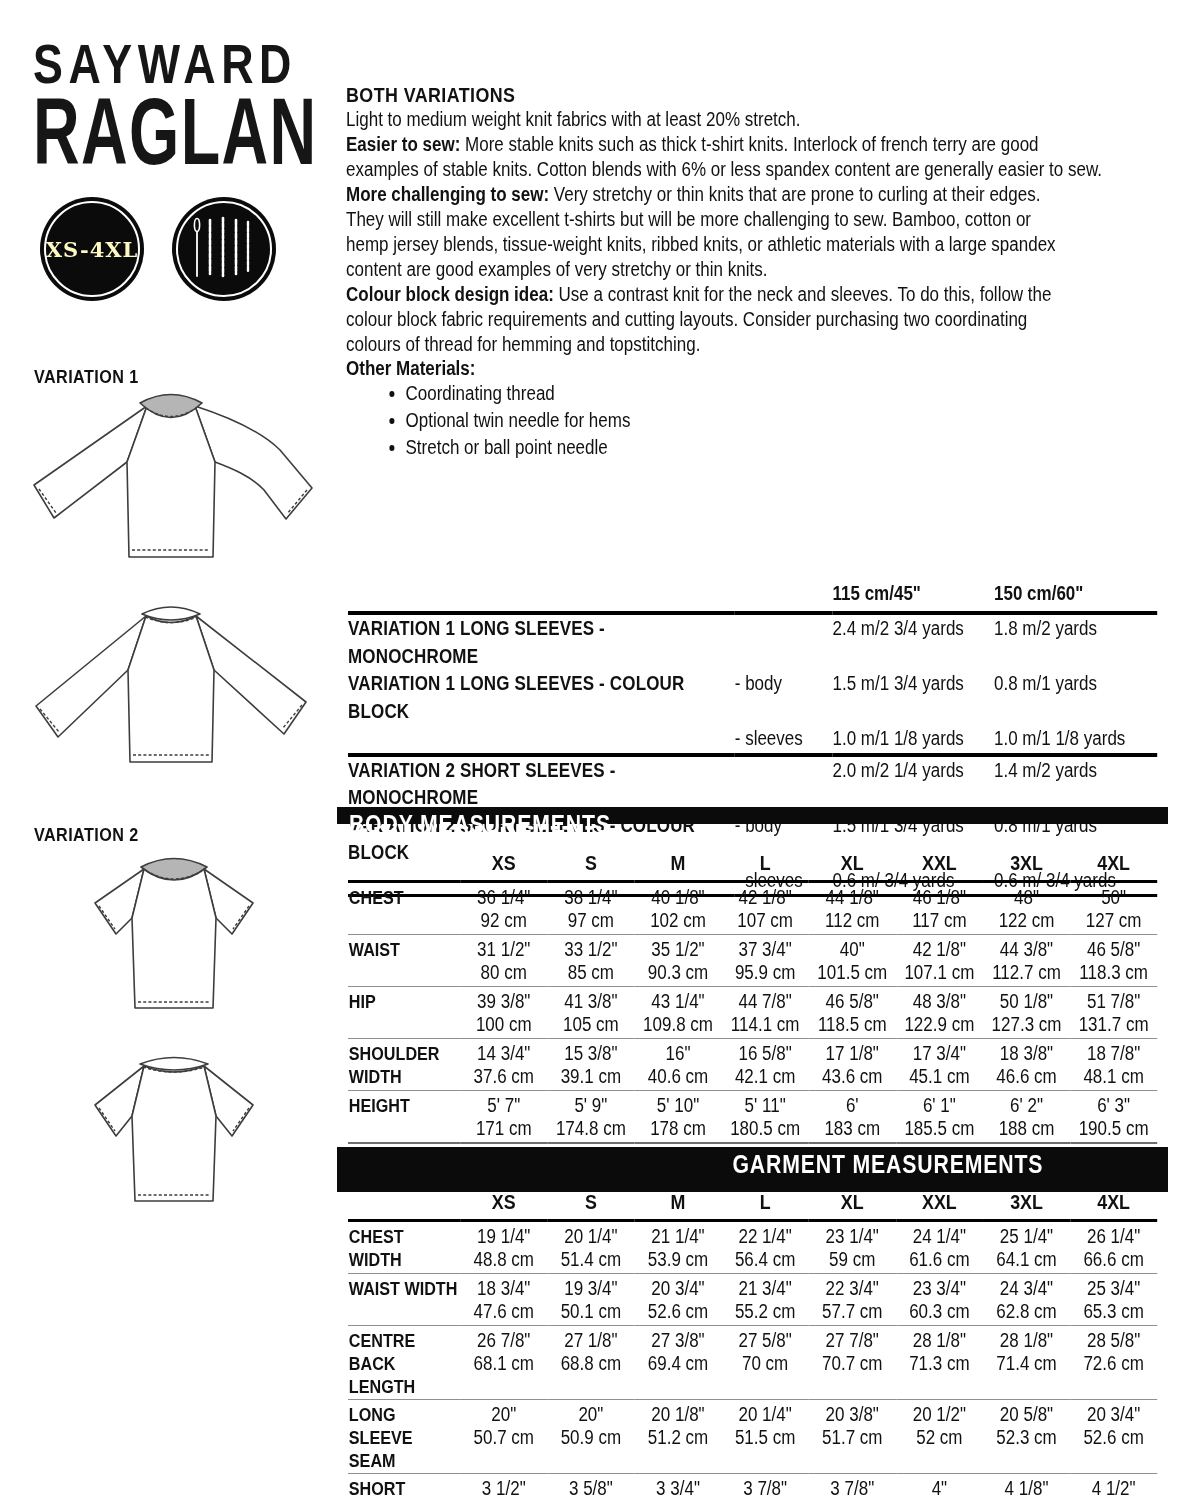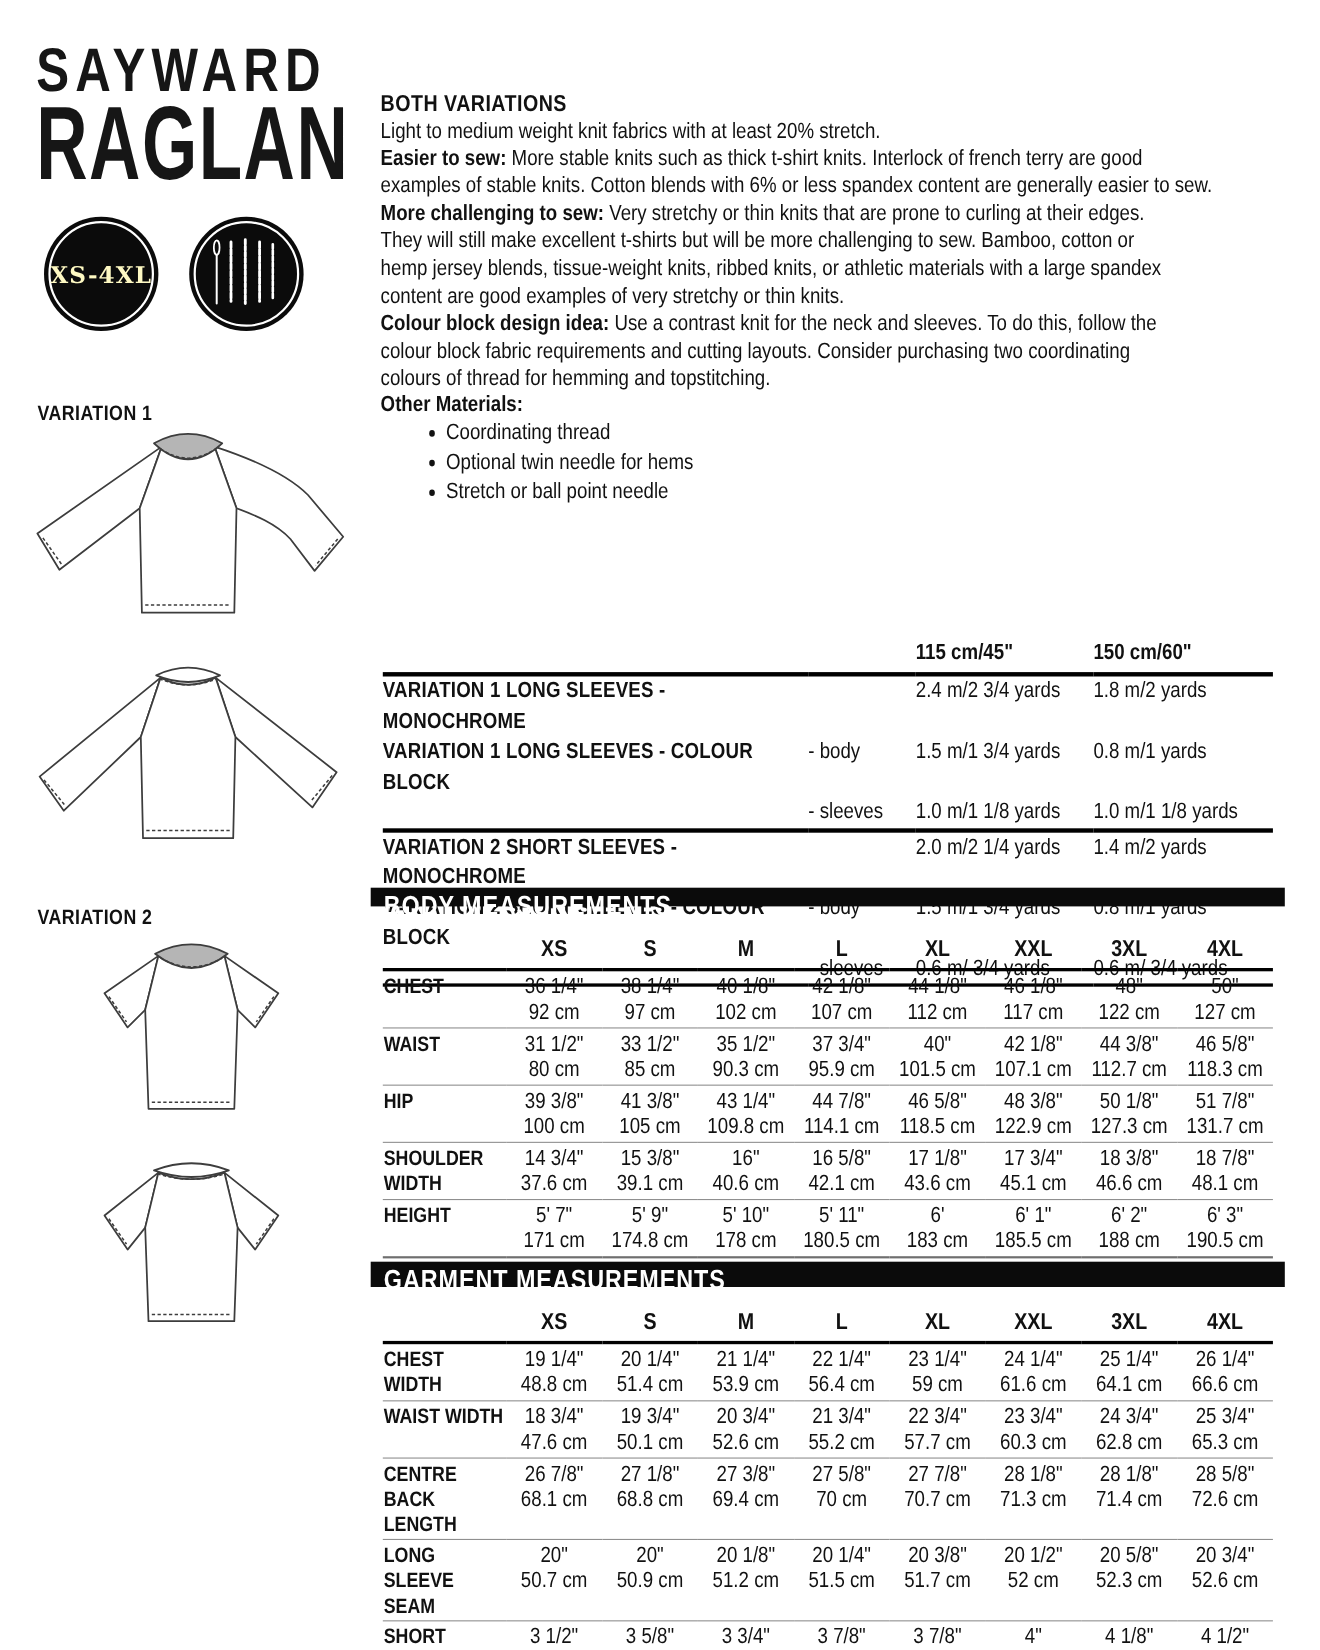--- a/index.html
+++ b/index.html
@@ -27,21 +27,21 @@
   .d-v2f{left:76px;top:856px;} .d-v2b{left:76px;top:1056px;}
   .draw path,.draw ellipse{stroke:#3d3d3d;stroke-width:1.6;stroke-linejoin:round;}
   .draw .st{fill:none;stroke-dasharray:3 2.2;stroke-width:1.4;}
 
   
   .rcol{position:absolute;left:337px;top:0;width:831px;height:1500px;}
   .bar{position:absolute;left:0;width:831px;background:#0b0b0b;}
   .bartxt{color:#fff;font-weight:700;white-space:nowrap;padding-left:14px;}
   .bar.mat{top:38px;height:38px;}
   .bar.mat .bartxt{font-size:27px;line-height:38px;letter-spacing:1px;}
-  .bar.bm{top:807px;height:17px;} .bar.gm{top:1147px;height:23px;}
+  .bar.bm{top:807px;height:17px;} .bar.gm{top:1147px;height:45px;text-align:right;}
   .bar.bm .bartxt,.bar.gm .bartxt{font-size:25px;line-height:35px;letter-spacing:1px;}
 
   .textflow{position:absolute;left:9px;top:83px;width:822px;}
   .textflow p,.textflow h2,.textflow ul{margin:0;}
   .subhead{font-size:21px;font-weight:700;letter-spacing:.5px;}
   .para{font-size:20px;line-height:25px;width:960px;}
   .intro{margin-top:26px;}
   .p1{margin-top:17px;} .p2{margin-top:19px;} .p3{margin-top:21px;}
   .om{margin-top:15px;font-weight:700;font-size:20px;}
   .pl{white-space:pre-line;}

